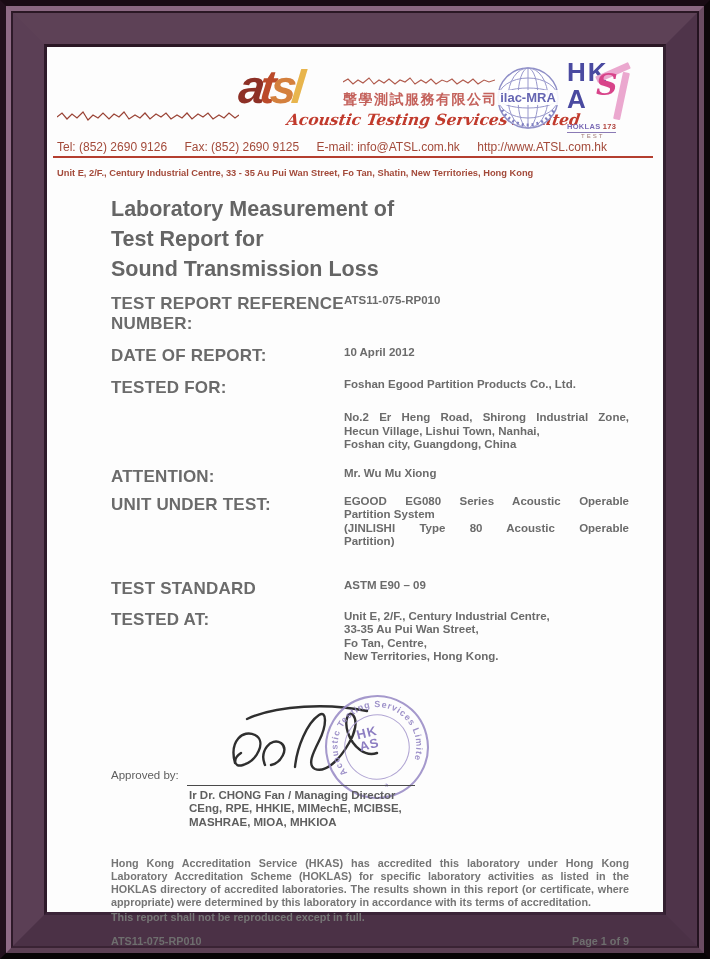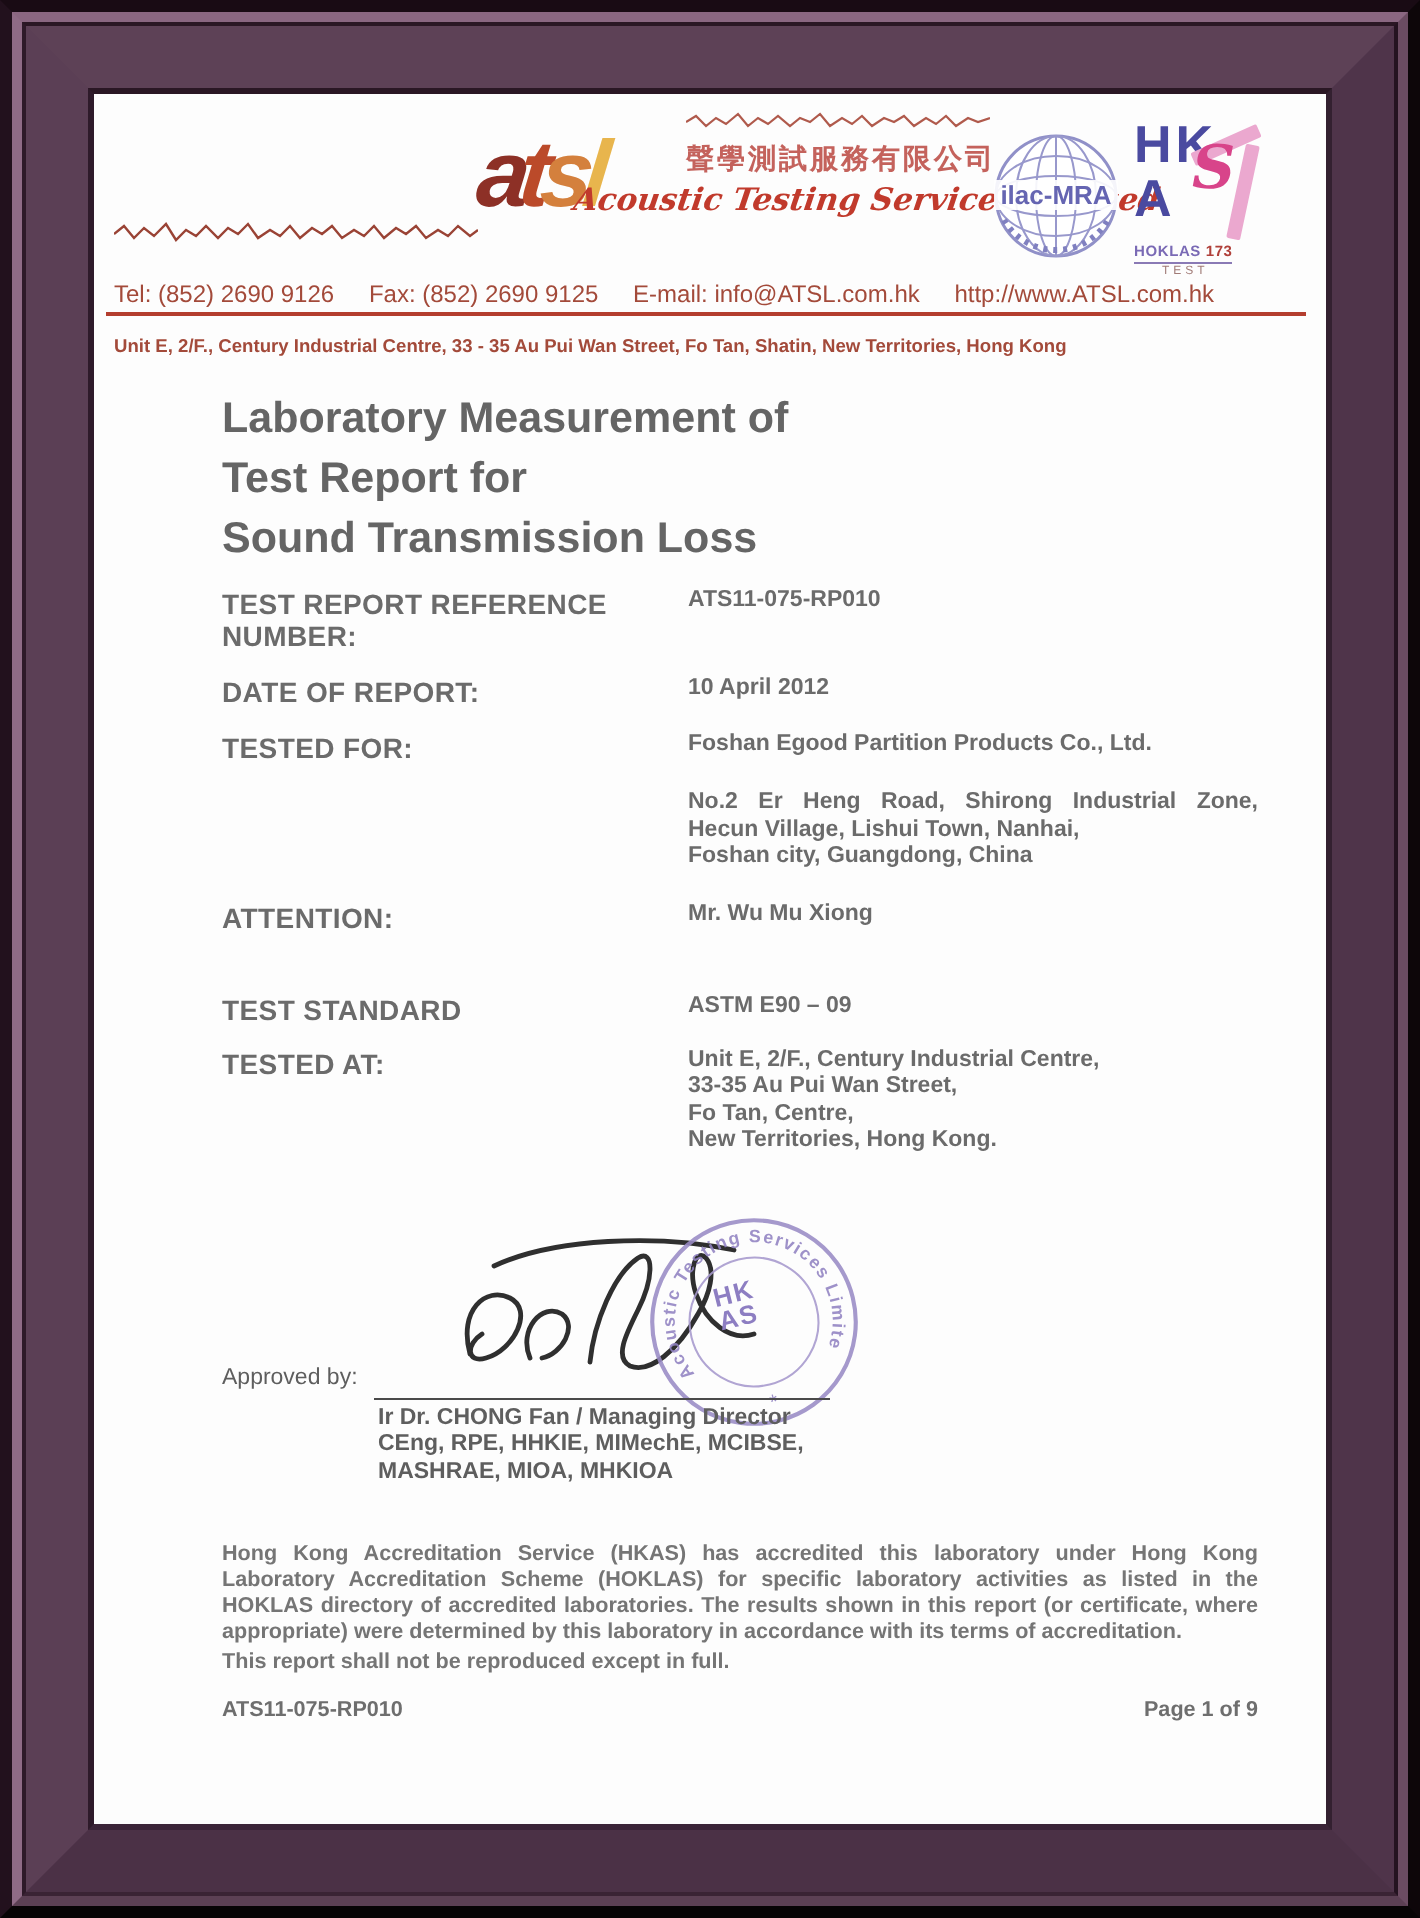--- a/index.html
+++ b/index.html
@@ -19,21 +19,21 @@
   .frame-inner{width:100%;height:100%;border:3px solid;box-sizing:border-box;
     border-color:#2a1724 #332030 #3b2438 #2e1a2a;}
   .doc{width:100%;height:100%;background:#fdfdfd;position:relative;box-sizing:border-box;}
 
   
   .header{position:relative;height:111px;margin:0 6px 0 4px;}
   .redline{position:absolute;left:2px;right:4px;bottom:0;height:2px;background:#b43e2f;}
   .zigzag-left{position:absolute;left:6px;top:62px;}
   .atsl-logo{position:absolute;left:188px;top:16px;font-style:italic;font-weight:bold;
     font-size:47px;letter-spacing:-5px;line-height:1;transform:skewX(-6deg);}
-  .hdr-right{position:absolute;left:292px;top:5px;width:160px;}
+  .hdr-right{position:absolute;left:292px;top:25px;width:160px;}
   .company-zh{font-family:"DejaVu Serif",serif;font-weight:bold;font-size:14px;
     color:#c4625c;letter-spacing:1.5px;white-space:nowrap;margin-top:1px;}
   .company-en{font-family:"DejaVu Serif",serif;font-style:italic;font-weight:bold;
     font-size:15.5px;color:#c13a2c;white-space:nowrap;margin-top:1px;margin-left:-56px;
     transform:skewX(-8deg);}
   .hdr-address{position:absolute;left:6px;top:80px;font-size:9.3px;font-weight:bold;
     color:#a34a3a;white-space:nowrap;margin-top:41px;}
   .hdr-contact{position:absolute;left:6px;top:93px;font-size:12px;font-weight:normal;
     color:#a34a3a;white-space:nowrap;}
   .hdr-contact span{margin-right:14px;}
@@ -49,21 +49,21 @@
     font-style:italic;font-weight:bold;font-size:30px;top:12px;left:29px;}
   .hoklas{margin-top:4px;font-size:7.5px;font-weight:900;color:#7a6ab5;
     border-bottom:1px solid #8a7ab5;display:inline-block;padding-bottom:1px;letter-spacing:0.3px;}
   .hoklas .num{color:#b0403a;}
   .hoklas-sub{font-size:6px;color:#a07a76;letter-spacing:2px;margin-left:14px;}
 
   
   .main{padding:0 34px 0 64px;}
   .title{margin-top:36px;font-size:21.5px;line-height:30px;font-weight:bold;color:#656565;}
   .row{display:grid;grid-template-columns:233px 1fr;align-items:start;}
-  .lbl{font-size:14px;font-weight:bold;color:#6b6b6b;letter-spacing:0.2px;}
+  .lbl{font-size:17px;font-weight:bold;color:#6b6b6b;letter-spacing:0.2px;}
   .val{font-size:11.5px;font-weight:bold;color:#6b6b6b;line-height:13.5px;}
   .jline{text-align:justify;text-align-last:justify;}
   .mt10{margin-top:10px;}.mt12{margin-top:12px;}.mt13{margin-top:13px;}
   .mt15{margin-top:15px;}.mt8{margin-top:8px;}.mt30{margin-top:30px;}
   .mt11{margin-top:11px;}
 
   
   .approval{position:relative;margin-top:39px;height:128px;}
   .approved-lbl{position:absolute;left:0;top:66px;font-size:11.5px;color:#5e5e5e;}
   .sig-svg{position:absolute;left:66px;top:-2px;}
@@ -175,20 +175,29 @@
             <div>Hecun Village, Lishui Town, Nanhai,</div>
             <div>Foshan city, Guangdong, China</div>
           </div>
         </div>
 
         <div class="row mt15">
           <div class="lbl">ATTENTION:</div>
           <div class="val">Mr. Wu Mu Xiong</div>
         </div>
 
+        <div class="row mt8">
+          <div class="lbl">UNIT UNDER TEST:</div>
+          <div class="val">
+            <div class="jline">EGOOD EG080 Series Acoustic Operable</div>
+            <div>Partition System</div>
+            <div class="jline">(JINLISHI Type 80 Acoustic Operable</div>
+            <div>Partition)</div>
+          </div>
+        </div>
 
         <div class="row mt30">
           <div class="lbl">TEST STANDARD</div>
           <div class="val">ASTM E90 – 09</div>
         </div>
 
         <div class="row mt11">
           <div class="lbl">TESTED AT:</div>
           <div class="val">
             <div>Unit E, 2/F., Century Industrial Centre,</div>

